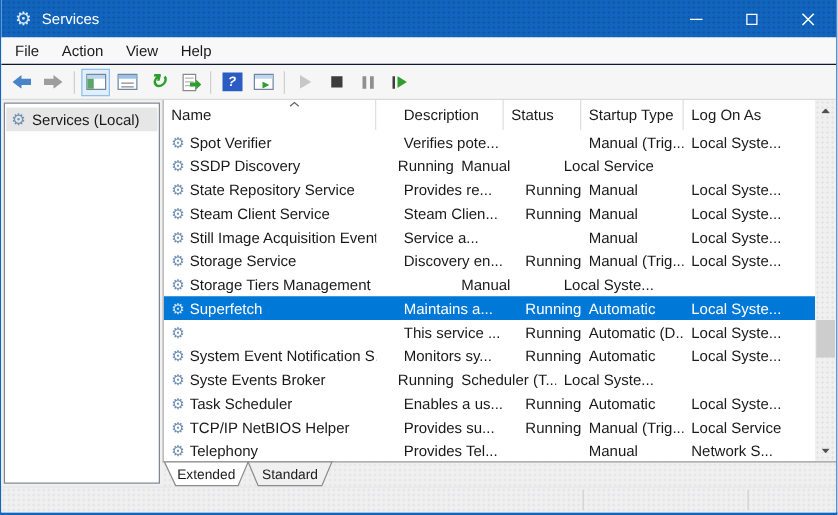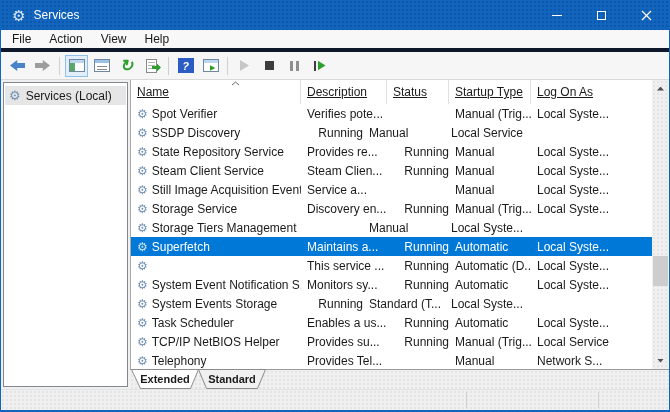--- a/index.html
+++ b/index.html
@@ -17,21 +17,21 @@
     display:flex; align-items:center; color:#fff; }
   .title-gear { font-size:15px; color:#dce9f7; margin:0 8px 0 11px; line-height:1; }
   .title-text { font-size:12px; color:#fff; }
   .win-controls { margin-left:auto; display:flex; height:100%; }
   .win-btn { width:45px; height:100%; display:flex; align-items:center; justify-content:center; cursor:default; }
   .glyph-min { width:10px; height:1px; background:#fff; display:block; }
   .glyph-max { width:9px; height:9px; border:1px solid #fff; display:block; }
 
   
   .menubar { height:22px; background:#f8f8f8; display:flex; align-items:center; padding-left:2px;
-    border-bottom:4px solid #0f172a; }
+    border-bottom:1px solid #0f172a; }
   .menu-item { padding:3px 9px; }
 
   
   .toolbar { height:28px; background:#f6f6f6; border-bottom:1px solid #d9d9d9;
     display:flex; align-items:center; padding-left:4px; }
   .tb-sep { width:1px; height:18px; background:#cfcfcf; margin:0 4px; }
   .tbtn { width:23px; height:22px; display:flex; align-items:center; justify-content:center;
     position:relative; margin:0 1px; }
   .tbtn.sel { background:#e2eefa; border:1px solid #8fc0ec; }
 
@@ -72,24 +72,24 @@
 
   .sidebar { width:129px; padding:2px 2px 2px 2px; background:#f0f0f0; }
   .sidebar-box { width:100%; height:100%; background:#fff; border:1px solid #828790; padding-top:3px; }
   .sidebar-item { display:flex; align-items:center; gap:5px; height:19px; margin:0 1px; padding-left:4px;
     background:#e6e6e6; }
   .gear { color:#7291b4; font-size:13px; line-height:1; }
 
   .main { flex:1; display:flex; flex-direction:column; min-width:0; }
   .grid { position:relative; height:289px; background:#fff; border-left:1px solid #a8a8a8; overflow:hidden; }
 
-  .header-row { display:flex; height:24px; align-items:center; position:relative; background:#fff;text-decoration:underline; }
+  .header-row { display:flex; height:24px; align-items:center; position:relative; background:#fff; }
   .hcell { height:100%; display:flex; align-items:center; padding-left:6px; border-right:1px solid #e0e0e0;
     color:#1a1a1a; position:relative; }
-  .c0 { width:170px; } .c1 { width:86px; } .c2 { width:62px;text-align:right; } .c3 { width:82px; } .c4 { flex:1; }
+  .c0 { width:170px; } .c1 { width:86px;margin-left:16px; } .c2 { width:62px;text-align:right; } .c3 { width:82px; } .c4 { flex:1; }
   .sort-caret { position:absolute; top:1px; left:100px; width:9px; height:5px; }
   .sort-caret svg { display:block; }
 
   .rows { position:absolute; top:24px; left:0; right:17px; bottom:0; overflow:hidden; }
   .row { display:flex; height:19px; align-items:center; }
   .cell { padding-left:6px; white-space:nowrap; overflow:hidden; }
   .name-cell { display:flex; align-items:center; gap:4px; }
   .name-cell .gear { font-size:12px; flex:0 0 auto; }
   .row.selected { background:#0078d7; color:#fff; }
   .row.selected .gear { color:#cfe3f5; }
@@ -98,21 +98,21 @@
   .vscroll { position:absolute; top:0; right:0; width:17px; height:100%; background:#f0f0f0;
     background-image:radial-gradient(rgba(0,0,60,.05) 1px, transparent 1px); background-size:4px 4px; }
   .sb-btn { position:absolute; left:0; width:17px; height:17px; display:flex; align-items:center; justify-content:center; }
   .sb-up { top:0; } .sb-down { bottom:0; }
   .tri-up { width:7px; height:4px; background:#505050; clip-path:polygon(50% 0, 0 100%, 100% 100%); }
   .tri-down { width:7px; height:4px; background:#505050; clip-path:polygon(0 0, 100% 0, 50% 100%); }
   .sb-thumb { position:absolute; left:1px; top:176px; width:15px; height:30px; background:#cdcdcd; }
 
   
   .tabbar { height:20px; background:#f0f0f0; border-top:1px solid #9a9a9a; position:relative;
-    background-image:radial-gradient(rgba(0,0,60,.05) 1px, transparent 1px); background-size:4px 4px;font-weight:bold; }
+    background-image:radial-gradient(rgba(0,0,60,.05) 1px, transparent 1px); background-size:4px 4px; }
   .tabs-svg { position:absolute; left:0; top:-1px; }
   .tabs-svg text { font-family:"Liberation Sans", sans-serif; font-size:11px; fill:#1a1a1a; }
 
   
   .statusbar { height:21px; background:#f0f0f0; border-top:1px solid #e3e3e3; display:flex; align-items:stretch;
     background-image:radial-gradient(rgba(0,0,60,.05) 1px, transparent 1px); background-size:4px 4px; }
   .sb-panel-1 { flex:1; }
   .sb-sep { width:1px; background:#d0d0d0; margin:2px 0; }
   .sb-panel-2 { width:131px; }
   .sb-panel-3 { width:70px; }
@@ -319,24 +319,24 @@
                 <span>System Event Notification S...</span>
               </div>
               <div class="cell c1">Monitors sy...</div>
               <div class="cell c2">Running</div>
               <div class="cell c3">Automatic</div>
               <div class="cell c4">Local Syste...</div>
             </div>
             <div class="row">
               <div class="cell name-cell c0">
                 <span class="gear">⚙</span>
-                <span>System Events Storage</span>
-              </div>
-              <div class="cell c2">Running</div>
-              <div class="cell c3">Standard (T...</div>
+                <span>Syste Events Broker</span>
+              </div>
+              <div class="cell c2">Running</div>
+              <div class="cell c3">Scheduler (T...</div>
               <div class="cell c4">Local Syste...</div>
             </div>
             <div class="row">
               <div class="cell name-cell c0">
                 <span class="gear">⚙</span>
                 <span>Task Scheduler</span>
               </div>
               <div class="cell c1">Enables a us...</div>
               <div class="cell c2">Running</div>
               <div class="cell c3">Automatic</div>

